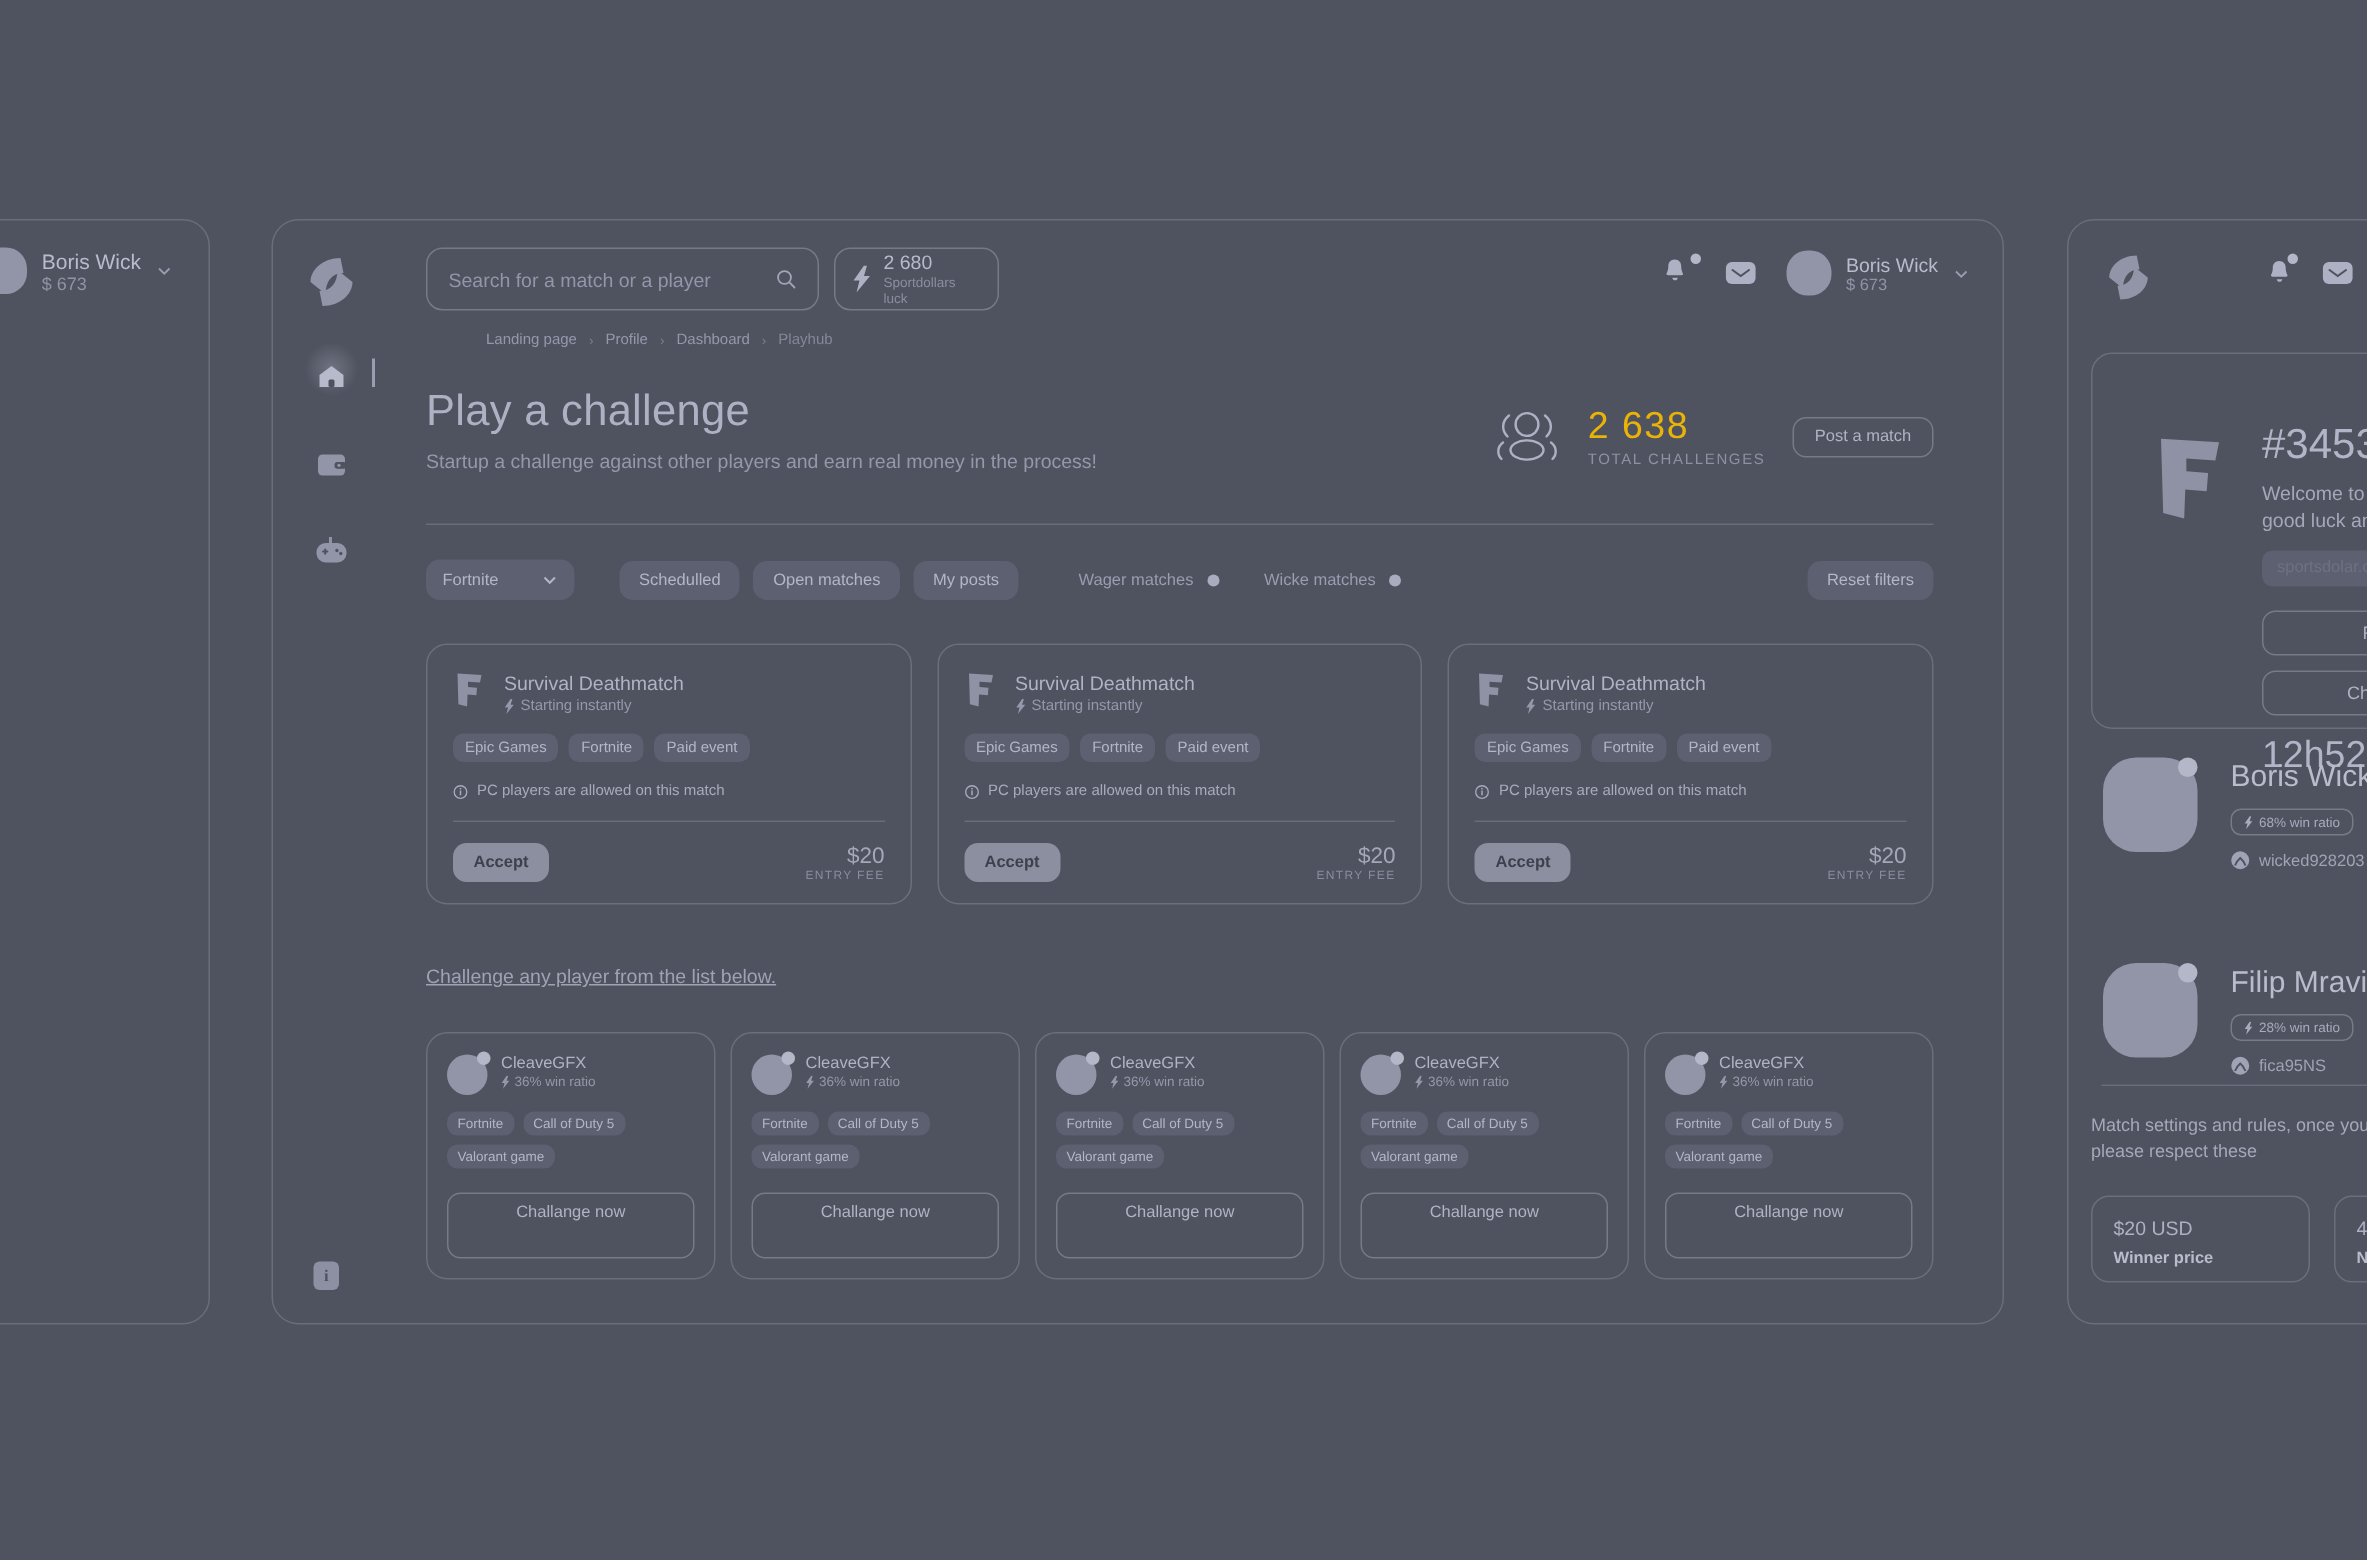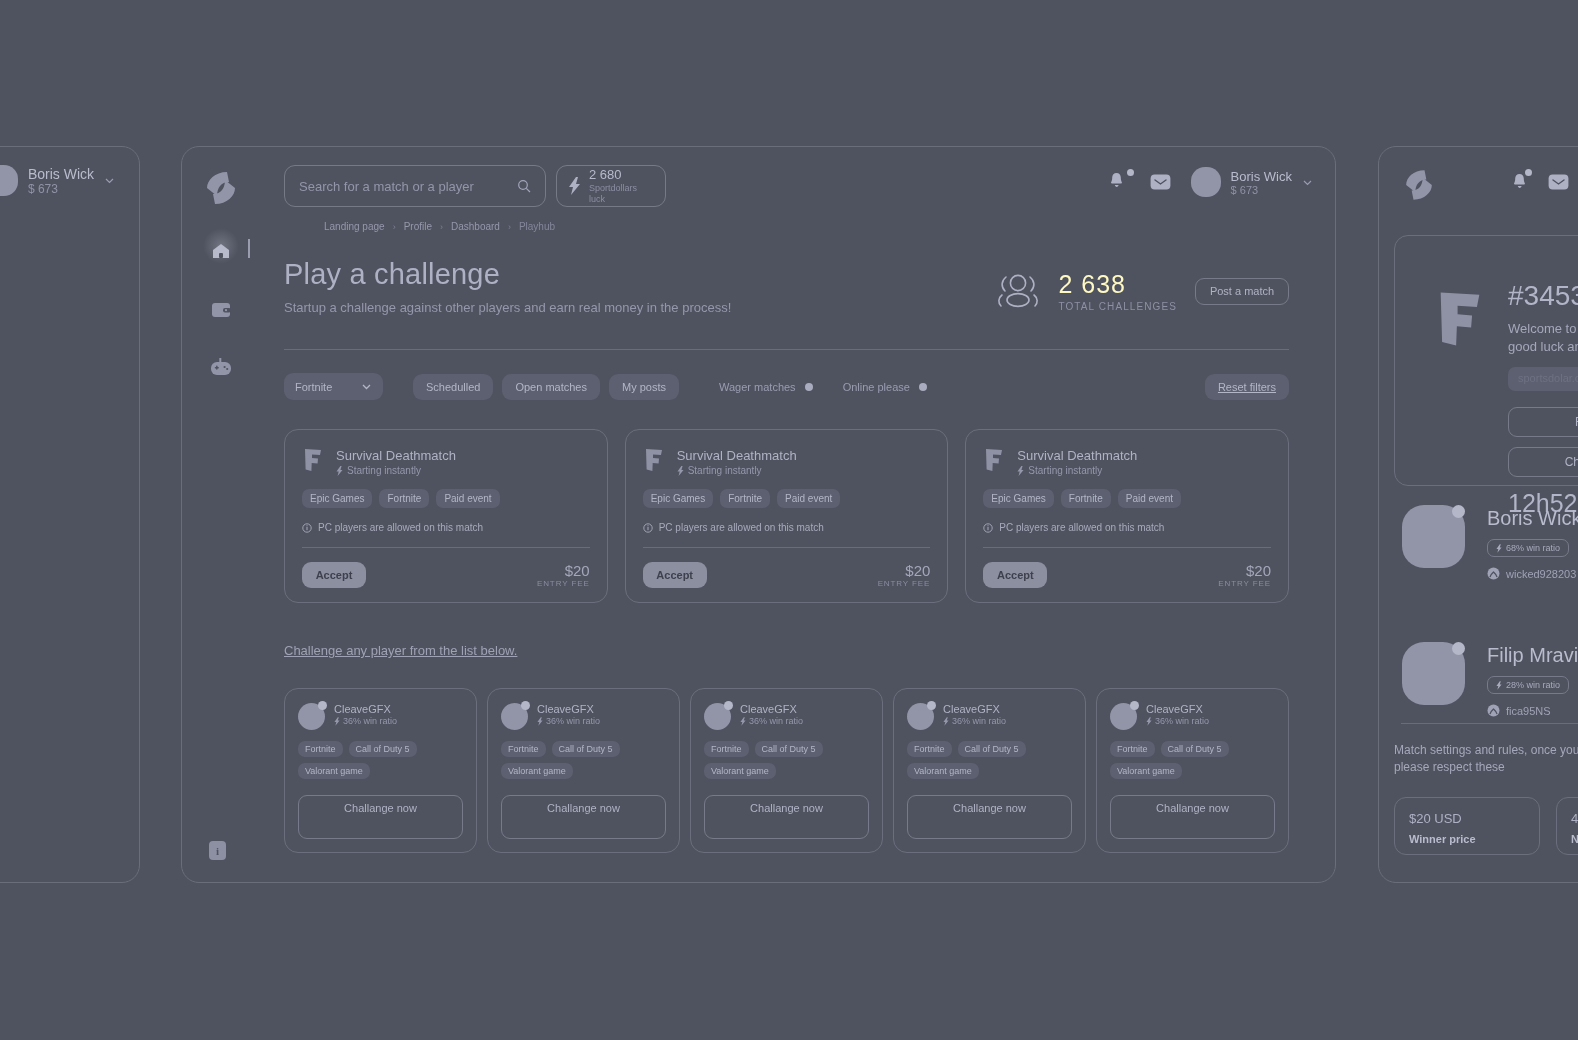--- a/index.html
+++ b/index.html
@@ -125,37 +125,37 @@
   #breadcrumb { display: flex; align-items: center; gap: 8px; font-size: 10px; padding-left: 40px; }
   #breadcrumb .crumb { color: #9598ab; }
   #breadcrumb .crumb.last { color: #84879a; }
   #breadcrumb .sep { color: #7d8093; font-size: 9px; }
 
   #hero { display: flex; align-items: flex-start; margin-top: 26px; }
   #hero-left { flex: 1; }
   #page-title { font-size: 29px; color: #aeb1c4; font-weight: normal; letter-spacing: .2px; }
   #page-sub { font-size: 13px; color: #9598ab; margin-top: 9px; }
   #hero-right { display: flex; align-items: center; gap: 18px; padding-top: 12px; }
-  #stat-block .stat-num { font-size: 25px; color: #fef9c3; letter-spacing: 1px; }
+  #stat-block .stat-num { font-size: 25px; color: #eab308; letter-spacing: 1px; }
   #stat-block .stat-lbl { font-size: 10px; color: #8e91a4; letter-spacing: 1.1px; margin-top: 2px; }
   #post-match-btn { width: 94px; height: 27px; line-height: 25px; }
 
   #hr-top { margin-top: 34px; }
 
   #filters { display: flex; align-items: center; margin-top: 23px; }
   #game-select {
     width: 99px; height: 27px; background: #5c6070; border-radius: 9px;
     display: flex; align-items: center; justify-content: space-between;
     padding: 0 11px; color: #b3b6c7; font-size: 11px;
   }
   #filters .grp { display: flex; gap: 9px; margin-left: 30px; }
   #filters .toggles { display: flex; gap: 30px; margin-left: 40px; }
   .toggle { display: flex; align-items: center; gap: 9px; color: #9a9db0; font-size: 11px; }
   .toggle .knob { width: 8px; height: 8px; background: #a9acbe; border-radius: 50%; }
-  #reset-filters { margin-left: auto; text-decoration: underline; }
+  #reset-filters { margin-left: auto; }
 
   
   #match-row { display: flex; gap: 17px; margin-top: 29px; }
   .match-card {
     flex: 1; border: 1px solid #6b6e7c; border-radius: 14px;
     padding: 18px 17px 14px 17px;
   }
   .mc-head { display: flex; gap: 12px; align-items: flex-start; }
   .mc-title { font-size: 13px; color: #b0b3c4; }
   .mc-sub { font-size: 10px; color: #9598ab; margin-top: 2px; display: flex; align-items: center; gap: 4px; }
@@ -398,21 +398,21 @@
           <button class="pillbtn">Schedulled</button>
           <button class="pillbtn">Open matches</button>
           <button class="pillbtn">My posts</button>
         </div>
         <div class="toggles">
           <div class="toggle">
             <span>Wager matches</span>
             <span class="knob"></span>
           </div>
           <div class="toggle">
-            <span>Online please</span>
+            <span>Wicke matches</span>
             <span class="knob"></span>
           </div>
         </div>
         <button class="pillbtn" id="reset-filters">Reset filters</button>
       </div>
 
       <div id="match-row">
 
         <div class="match-card">
           <div class="mc-head">

